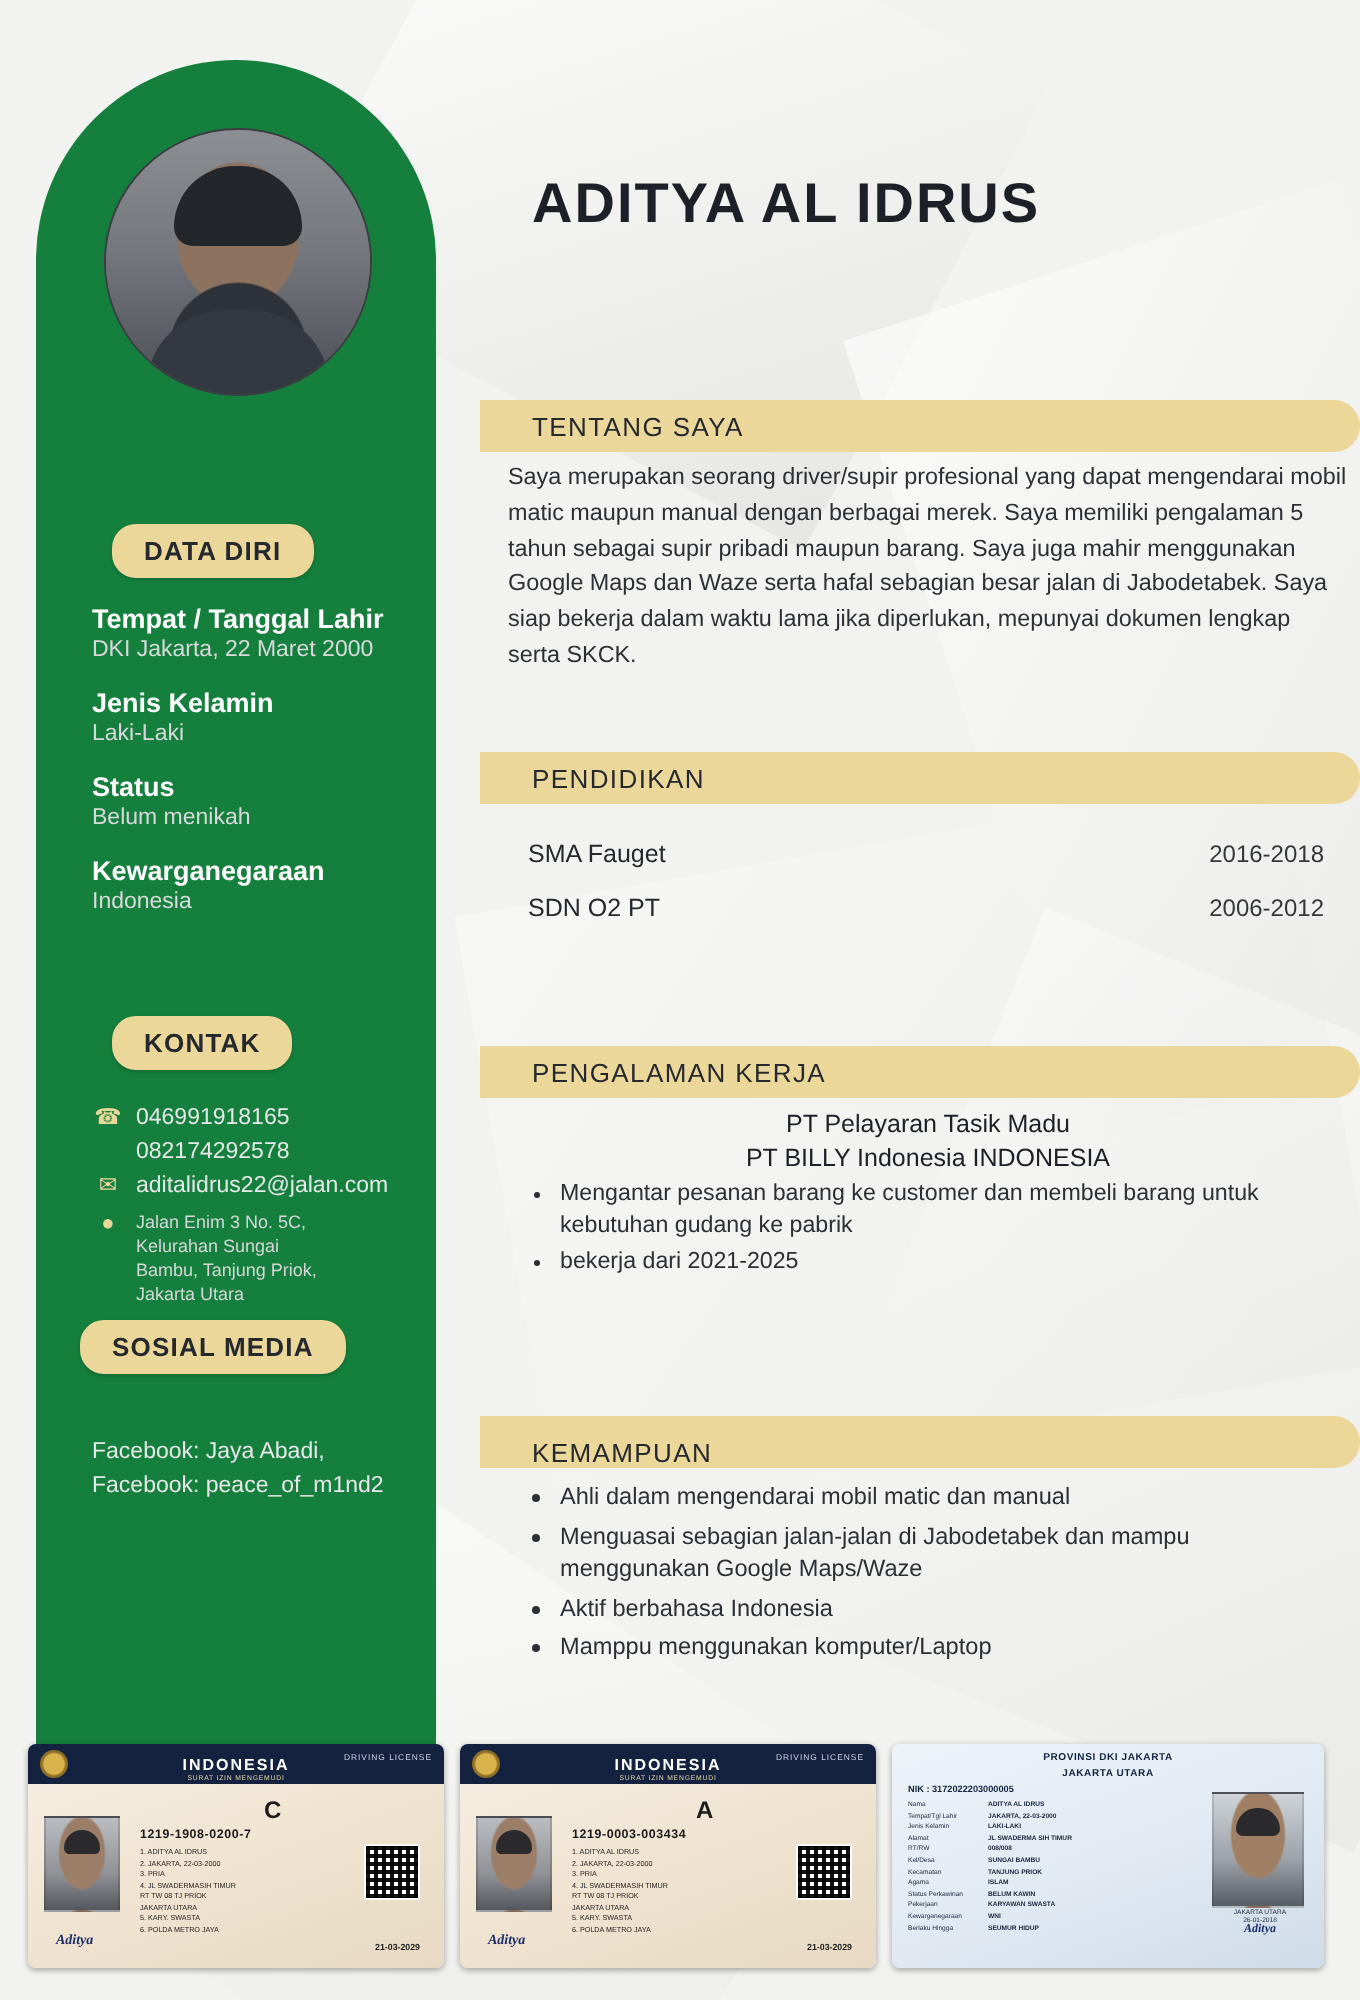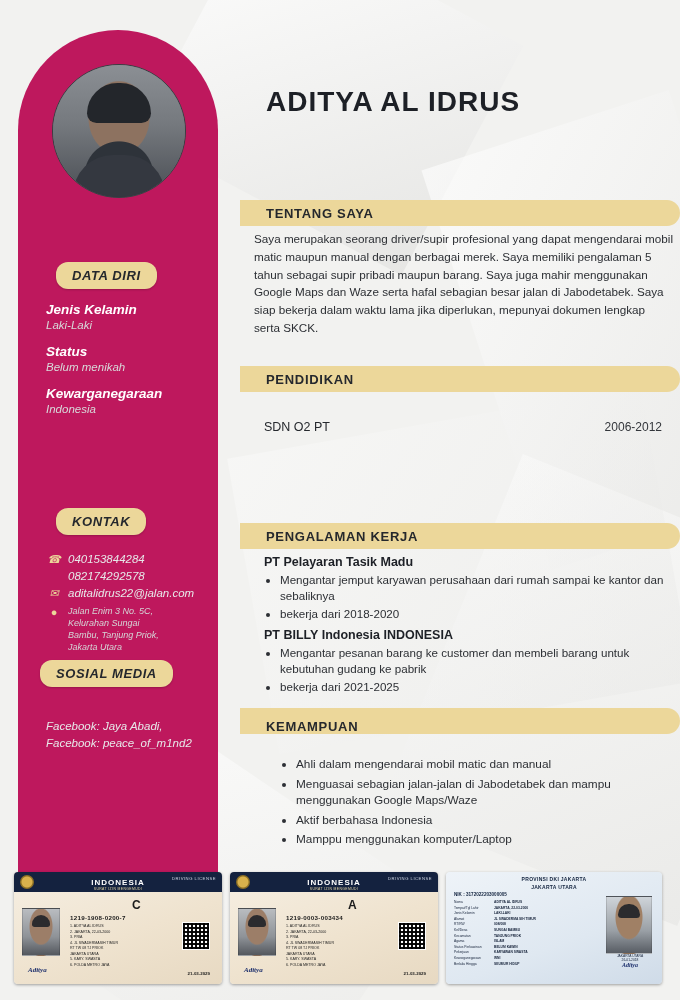--- a/index.html
+++ b/index.html
@@ -33,25 +33,24 @@
   .shard-d { top: 420px; left: 250px; width: 420px; height: 300px; transform: rotate(-10deg); opacity:0.35; }
   .shard-e { bottom: -60px; left: 120px; width: 260px; height: 260px; transform: rotate(34deg); opacity:0.5; }
 
   
   .left-panel {
     position: absolute;
     top: 30px;
     left: 18px;
     width: 200px;
     height: 900px;
-    background: #be185d;
+    background: #15803d;
     border-radius: 100px 100px 0 0;
     color: #ffffff;
     z-index: 3;
-    font-style: italic;
   }
   .photo-wrap {
     position: absolute;
     top: 34px;
     left: 34px;
     width: 132px;
     height: 132px;
     border-radius: 50%;
     overflow: hidden;
     background: #6b6f74;
@@ -160,27 +159,27 @@
     position: absolute;
     left: 8px;
     height: 26px;
     background: #ecd79a;
     border-radius: 0 14px 14px 0;
     display: flex;
     align-items: center;
   }
   .band .band-label {
     font-size: 13px;
-    font-weight: bold;
+    font-weight: normal;
     color: #25282d;
     letter-spacing: 0.7px;
     padding-left: 26px;
   }
   .band-tentang { top: 200px; width: 440px; }
-  .band-pendidikan { top: 366px; width: 440px; text-align: center; }
+  .band-pendidikan { top: 376px; width: 440px; text-align: center; }
   .band-pengalaman { top: 523px; width: 440px; }
   .band-kemampuan { top: 708px; width: 440px; align-items: flex-end; }
 
   .para {
     position: absolute;
     top: 230px;
     left: 22px;
     width: 420px;
     font-size: 11.7px;
     color: #2c2f34;
@@ -193,37 +192,38 @@
     justify-content: space-between;
     align-items: baseline;
     margin-bottom: 13px;
   }
   .edu-school { font-size: 12.5px; color: #25282d; }
   .edu-year { font-size: 12px; color: #33363b; }
 
   .exp { position: absolute; top: 555px; left: 32px; width: 400px; }
   .exp-title {
     font-size: 12.5px;
-    font-weight: bold;
+    font-weight: normal;
     color: #1d2026;
     margin-bottom: 3px;
+    text-align: center;
   }
   ul.bullets {
     margin: 0 0 6px 0;
     padding-left: 16px;
     list-style: disc;
   }
   ul.bullets li {
     font-size: 11.6px;
     color: #2c2f34;
     line-height: 1.38;
     margin-bottom: 2px;
   }
   .skills { position: absolute; top: 740px; left: 32px; width: 404px; }
-  .skills ul { margin: 16px; padding-left: 16px; list-style: disc; }
+  .skills ul { margin: 0; padding-left: 16px; list-style: disc; }
   .skills li {
     font-size: 11.8px;
     color: #2c2f34;
     line-height: 1.4;
     margin-bottom: 3px;
   }
 
   
   .cards {
     position: absolute;
@@ -417,39 +417,43 @@
     <div class="photo-wrap">
       <div class="photo-face"></div>
       <div class="photo-hair"></div>
       <div class="photo-body"></div>
     </div>
 
     <div class="section-tab tab-data">DATA DIRI</div>
 
     <div class="left-body" style="top:272px;">
       <div class="field">
+        <div class="field-label">Tempat / Tanggal Lahir</div>
+        <div class="field-value">DKI Jakarta, 22 Maret 2000</div>
+      </div>
+      <div class="field">
         <div class="field-label">Jenis Kelamin</div>
         <div class="field-value">Laki-Laki</div>
       </div>
       <div class="field">
         <div class="field-label">Status</div>
         <div class="field-value">Belum menikah</div>
       </div>
       <div class="field">
         <div class="field-label">Kewarganegaraan</div>
         <div class="field-value">Indonesia</div>
       </div>
     </div>
 
     <div class="section-tab tab-kontak">KONTAK</div>
 
     <div class="left-body" style="top:522px;">
       <div class="contact-row">
         <div class="contact-icon">☎</div>
-        <div class="contact-text">040153844284</div>
+        <div class="contact-text">046991918165</div>
       </div>
       <div class="phone2">082174292578</div>
       <div class="contact-row">
         <div class="contact-icon">✉</div>
         <div class="contact-text">aditalidrus22@jalan.com</div>
       </div>
       <div class="contact-row">
         <div class="contact-icon">●</div>
         <div class="contact-text small">
           <div>Jalan Enim 3 No. 5C,</div>
@@ -476,35 +480,35 @@
       <span class="band-label">TENTANG SAYA</span>
     </div>
     <div class="para">Saya merupakan seorang driver/supir profesional yang dapat mengendarai mobil matic maupun manual dengan berbagai merek. Saya memiliki pengalaman 5 tahun sebagai supir pribadi maupun barang. Saya juga mahir menggunakan Google Maps dan Waze serta hafal sebagian besar jalan di Jabodetabek. Saya siap bekerja dalam waktu lama jika diperlukan,
 mepunyai dokumen lengkap serta SKCK.</div>
 
     <div class="band band-pendidikan">
       <span class="band-label">PENDIDIKAN</span>
     </div>
     <div class="edu">
       <div class="edu-row">
+        <span class="edu-school">SMA Fauget</span>
+        <span class="edu-year">2016-2018</span>
+      </div>
+      <div class="edu-row">
         <span class="edu-school">SDN O2 PT</span>
         <span class="edu-year">2006-2012</span>
       </div>
     </div>
 
     <div class="band band-pengalaman">
       <span class="band-label">PENGALAMAN KERJA</span>
     </div>
     <div class="exp">
       <div>
         <div class="exp-title">PT Pelayaran Tasik Madu</div>
-        <ul class="bullets">
-          <li>Mengantar jemput karyawan perusahaan dari rumah sampai ke kantor dan sebaliknya</li>
-          <li>bekerja dari 2018-2020</li>
-        </ul>
       </div>
       <div>
         <div class="exp-title">PT  BILLY Indonesia INDONESIA</div>
         <ul class="bullets">
           <li>Mengantar pesanan barang ke customer dan membeli barang untuk kebutuhan gudang ke pabrik</li>
           <li>bekerja dari 2021-2025</li>
         </ul>
       </div>
     </div>
 

